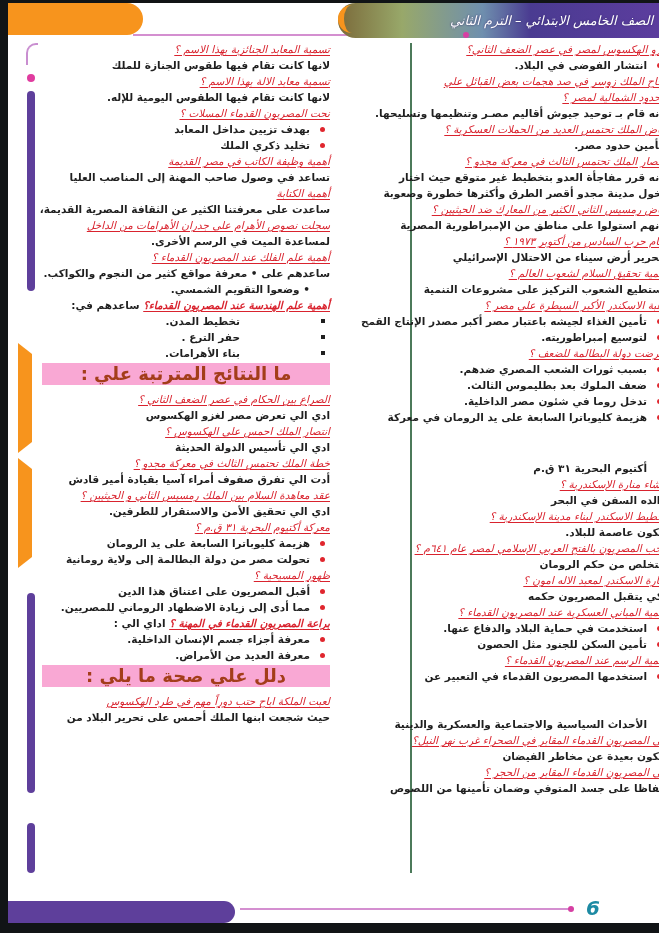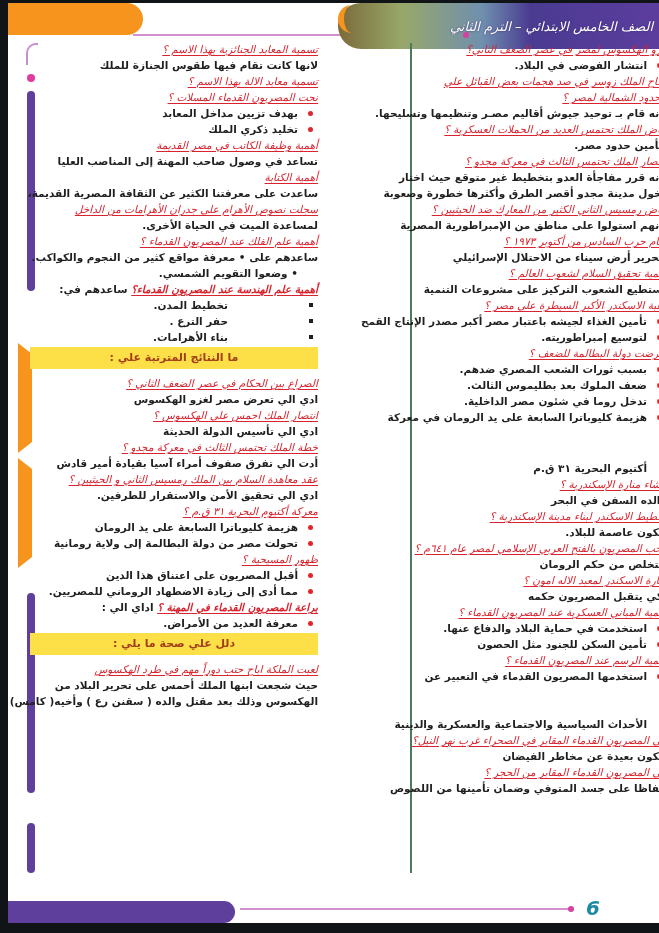--- a/index.html
+++ b/index.html
@@ -14,21 +14,21 @@
   }
   
   .hdr-orange {
     position:absolute; left:0; top:0; width:135px; height:32px;
     background:#f7941d; border-radius:0 18px 18px 0;
   }
   .hdr-line-top {
     position:absolute; left:125px; top:31px; width:526px; height:2px; background:#d48fd0;
   }
   .hdr-banner {
-    position:absolute; left:330px; top:0; width:321px; height:46px;
+    position:absolute; left:330px; top:0; width:321px; height:35px;
     background:linear-gradient(90deg,#7b6a3a 0%,#98a86a 20%,#6f8fae 45%,#4a3b91 60%,#5c3d9e 100%);
     border-radius:30px 0 0 30px;
     display:flex; align-items:center; justify-content:flex-end; padding-right:6px;
     box-sizing:border-box;
   }
   .hdr-banner .band-orange {
     position:absolute; left:0; top:2px; width:20px; height:28px;
     border-left:6px solid #f7941d; border-radius:20px 0 0 20px;
   }
   .hdr-title {
@@ -43,35 +43,35 @@
     border-left:2px solid #c98ed0; border-top:2px solid #c98ed0; border-radius:10px 0 0 0;
   }
   .pink-dot { position:absolute; left:19px; top:71px; width:8px; height:8px; border-radius:50%; background:#e03c9f; }
   .purple-bar { position:absolute; border-radius:4px; background:#5e3f9b; width:8px; }
   .orange-bar { position:absolute; background:#f7941d; width:14px; }
   .vline-green { position:absolute; left:402px; top:40px; width:2px; height:830px; background:#4c7a5a; }
 
   
   .col { position:absolute; direction:rtl; text-align:right; color:#1c1c1c; }
   .col-right { left:424px; width:235px; top:38px; }
-  .col-left { left:10px; width:300px; top:38px; }
+  .col-left { left:22px; width:300px; top:38px; }
   .q {
     color:#d9232e; font-size:10.5px; line-height:16px; white-space:nowrap;
     text-decoration:underline; text-decoration-color:#d9232e; text-underline-offset:2px;
     font-style:italic;
   }
   .a { font-size:10.5px; line-height:16px; white-space:nowrap; font-weight:bold; color:#1f1f1f; }
   .bl { position:relative; padding-right:20px; }
   .bl::before {
     content:""; position:absolute; right:5px; top:6px; width:5px; height:5px; border-radius:50%;
     background:#e0262e;
   }
   .sq::before { border-radius:0; background:#1f1f1f; width:4px; height:4px; }
   .section-title {
-    background:#fde047; color:#a33d1a; font-weight:bold; font-size:11px; text-align:center;
+    background:#f9a8d4; color:#a33d1a; font-weight:bold; font-size:18px; text-align:center;
     line-height:22px; margin:2px 0 6px 12px;
   }
   .inline-tail { color:#1f1f1f; text-decoration:none; font-style:normal; font-weight:bold; }
 
   
   .footer-bar {
     position:absolute; left:0; top:898px; width:227px; height:22px; background:#5e3f9b;
     border-radius:0 14px 14px 0;
   }
   .footer-line { position:absolute; left:232px; top:905px; width:330px; height:1.5px; background:#d48fd0; }
@@ -147,29 +147,30 @@
       <div class="q">بنى المصريون القدماء المقابر في الصحراء غرب نهر النيل؟</div>
       <div class="a">لتكون بعيدة عن مخاطر الفيضان</div>
       <div class="q">بنى المصريون القدماء المقابر من الحجر ؟</div>
       <div class="a">حفاظا على جسد المتوفي وضمان تأمينها من اللصوص</div>
     </div>
 
   <div class="col col-left" id="col-left">
       <div class="q">تسمية المعابد الجنائزية بهذا الاسم ؟</div>
       <div class="a">لانها كانت تقام فيها طقوس الجنازة للملك</div>
       <div class="q">تسمية معابد الالة بهذا الاسم ؟</div>
+      <div class="a">لانها كانت تقام فيها الطقوس اليومية للإله.</div>
       <div class="q">نحت المصريون القدماء المسلات ؟</div>
       <div class="a bl">بهدف تزيين مداخل المعابد</div>
       <div class="a bl">تخليد ذكري الملك</div>
       <div class="q">أهمية وظيفة الكاتب في مصر القديمة</div>
       <div class="a">تساعد في وصول صاحب المهنة إلى المناصب العليا</div>
       <div class="q">أهمية الكتابة</div>
       <div class="a">ساعدت على معرفتنا الكثير عن الثقافة المصرية القديمة،</div>
       <div class="q">سجلت نصوص الأهرام على جدران الأهرامات من الداخل</div>
-      <div class="a">لمساعدة الميت في الحياة الأخرى.</div>
+      <div class="a">لمساعدة الميت في الرسم الأخرى.</div>
       <div class="q">أهمية علم الفلك عند المصريون القدماء ؟</div>
       <div class="a">ساعدهم على • معرفة مواقع كثير من النجوم والكواكب.</div>
       <div class="a" style="padding-right: 20px;">• وضعوا التقويم الشمسي.</div>
       <div class="a"><span class="q">أهمية علم الهندسة عند المصريون القدماء؟</span><span class="inline-tail"> ساعدهم في:</span></div>
       <div class="a bl sq" style="padding-right: 90px;">تخطيط المدن.</div>
       <div class="a bl sq" style="padding-right: 90px;">حفر الترع .</div>
       <div class="a bl sq" style="padding-right: 90px;">بناء الأهرامات.</div>
       <div class="section-title">ما النتائج المترتبة علي :</div>
       <div class="q">الصراع بين الحكام في عصر الضعف الثاني ؟</div>
       <div class="a">ادي الي تعرض مصر لغزو الهكسوس</div>
@@ -179,24 +180,24 @@
       <div class="a">أدت الي تفرق صفوف أمراء آسيا بقيادة أمير قادش</div>
       <div class="q">عقد معاهدة السلام بين الملك رمسيس الثاني و الحيثيين ؟</div>
       <div class="a">ادي الي تحقيق الأمن والاستقرار للطرفين.</div>
       <div class="q">معركة أكتيوم البحرية ٣١ ق.م ؟</div>
       <div class="a bl">هزيمة كليوباترا السابعة على يد الرومان</div>
       <div class="a bl">تحولت مصر من دولة البطالمة إلى ولاية رومانية</div>
       <div class="q">ظهور المسيحية ؟</div>
       <div class="a bl">أقبل المصريون على اعتناق هذا الدين</div>
       <div class="a bl">مما أدى إلى زيادة الاضطهاد الروماني للمصريين.</div>
       <div class="a"><span class="q">براعة المصريون القدماء في المهنة ؟</span><span class="inline-tail"> اداي الي :</span></div>
+      <div class="a bl">معرفة أجزاء جسم الإنسان الداخلية.</div>
       <div class="a bl">معرفة العديد من الأمراض.</div>
       <div class="section-title">دلل علي صحة ما يلي :</div>
       <div class="q">لعبت الملكة اباح حتب دوراً مهم في طرد الهكسوس</div>
       <div class="a">حيث شجعت ابنها الملك أحمس على تحرير البلاد من</div>
-      <div class="a">الهكسوس وذلك بعد مقتل والده ( سقنن رع ) وأخيه( كامس)</div>
     </div>
 
   <div class="footer-bar"></div>
   <div class="footer-line"></div>
   <div class="footer-dot"></div>
   <div class="page-num">6</div>
 </div>
 
 </body></html>

